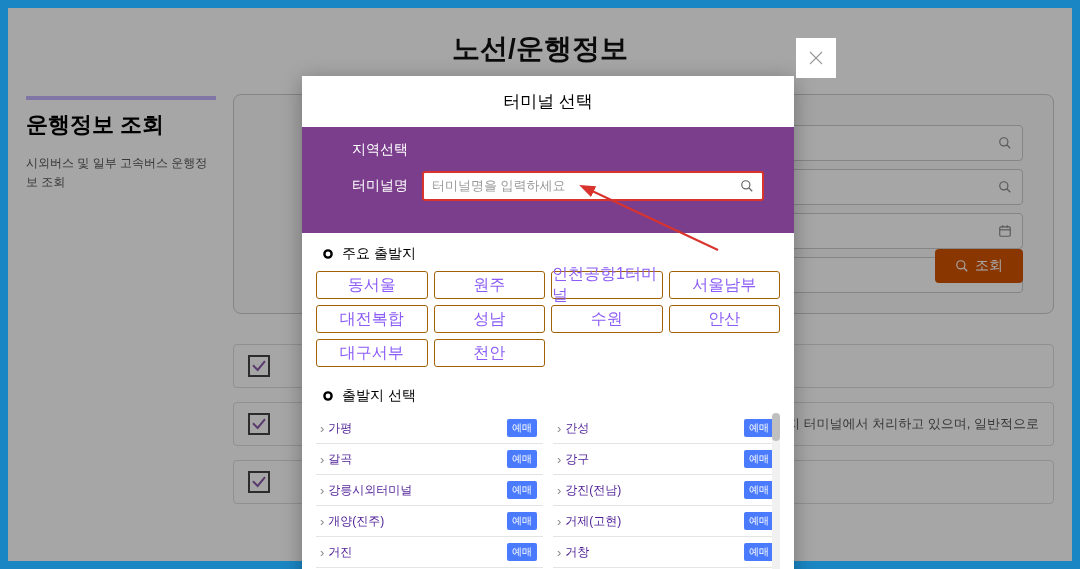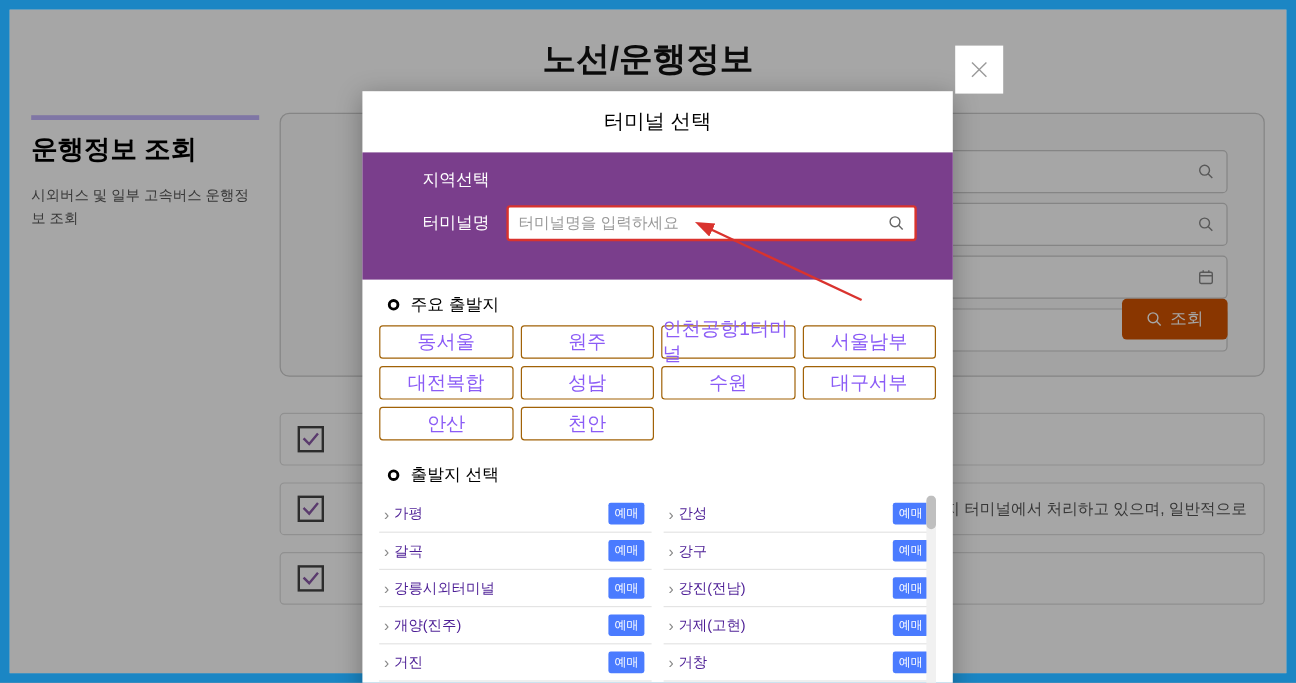--- a/index.html
+++ b/index.html
@@ -160,22 +160,22 @@
         <span>주요 출발지</span>
       </div>
     <div class="dep-grid" id="popular-grid">
         <div class="dep-cell">동서울</div>
         <div class="dep-cell">원주</div>
         <div class="dep-cell">인천공항1터미널</div>
         <div class="dep-cell">서울남부</div>
         <div class="dep-cell">대전복합</div>
         <div class="dep-cell">성남</div>
         <div class="dep-cell">수원</div>
+        <div class="dep-cell">안산</div>
         <div class="dep-cell">대구서부</div>
-        <div class="dep-cell">안산</div>
         <div class="dep-cell">천안</div>
       </div>
 
     <div class="section-hdr">
         <span>출발지 선택</span>
       </div>
     <div class="term-list" id="term-list">
       <div class="scroll-track">
         <div class="scroll-thumb"></div>
       </div>

